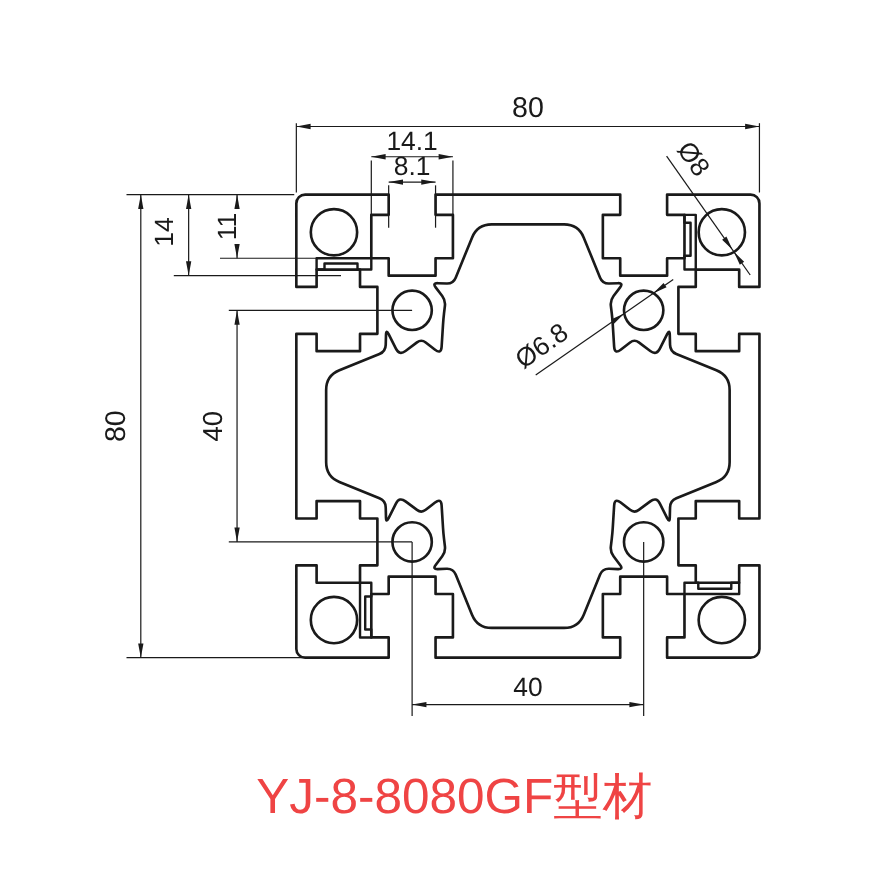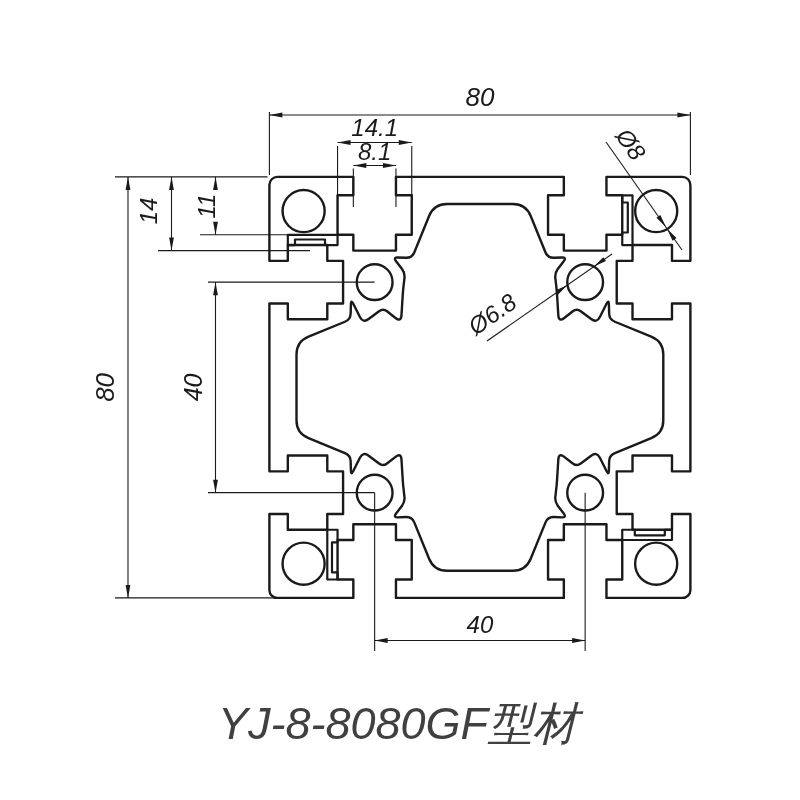--- a/index.html
+++ b/index.html
@@ -1,20 +1,20 @@
 <!DOCTYPE html>
 <html><head>
 <meta charset="utf-8">
 <style>
   html,body{margin:0;padding:0;background:#ffffff;}
   #stage{position:relative;width:800px;height:800px;background:#fff;overflow:hidden;
-         font-family:"Liberation Sans", sans-serif;font-style:italic;}
+         font-family:"Liberation Sans", sans-serif;}
   #drawing{position:absolute;left:0;top:0;}
-  #title{position:absolute;left:398px;top:694px;transform:translateX(-50%);
-         font-size:45px;color:#404040;white-space:nowrap;letter-spacing:0px;}
+  #title{position:absolute;left:413px;top:694px;transform:translateX(-50%);
+         font-size:45px;color:#ef4444;white-space:nowrap;letter-spacing:0px;}
   svg text{font-family:"Liberation Sans", sans-serif;fill:#1a1a1a;}
 </style>
 </head>
 <body>
 
 <div id="stage">
   <svg id="drawing" width="800" height="800" viewBox="0 0 800 800">
     <g id="g-profile">
         <path d="M269.4,184.9 A8,8 0 0 1 277.4,176.9 H353.34 V195.32 H337.55 V234.79 H353.34 V250.58 H395.96 V234.79 H411.75 V195.32 H395.96 V176.9 H563.84 V195.32 H548.05 V234.79 H563.84 V250.58 H606.46 V234.79 H622.25 V195.32 H606.46 V176.9 H682.4 A8,8 0 0 1 690.4,184.9 V260.84 H671.98 V245.05 H632.51 V260.84 H616.73 V303.46 H632.51 V319.25 H671.98 V303.46 H690.4 V471.34 H671.98 V455.55 H632.51 V471.34 H616.73 V513.96 H632.51 V529.75 H671.98 V513.96 H690.4 V589.9 A8,8 0 0 1 682.4,597.9 H606.46 V579.48 H622.25 V540.01 H606.46 V524.23 H563.84 V540.01 H548.05 V579.48 H563.84 V597.9 H395.96 V579.48 H411.75 V540.01 H395.96 V524.23 H353.34 V540.01 H337.55 V579.48 H353.34 V597.9 H277.4 A8,8 0 0 1 269.4,589.9 V513.96 H287.82 V529.75 H327.29 V513.96 H343.08 V471.34 H327.29 V455.55 H287.82 V471.34 H269.4 V303.46 H287.82 V319.25 H327.29 V303.46 H343.08 V260.84 H327.29 V245.05 H287.82 V260.84 H269.4 V184.9 Z" fill="none" stroke="#1a1a1a" stroke-width="2.4" stroke-linejoin="round"></path>
       </g>

